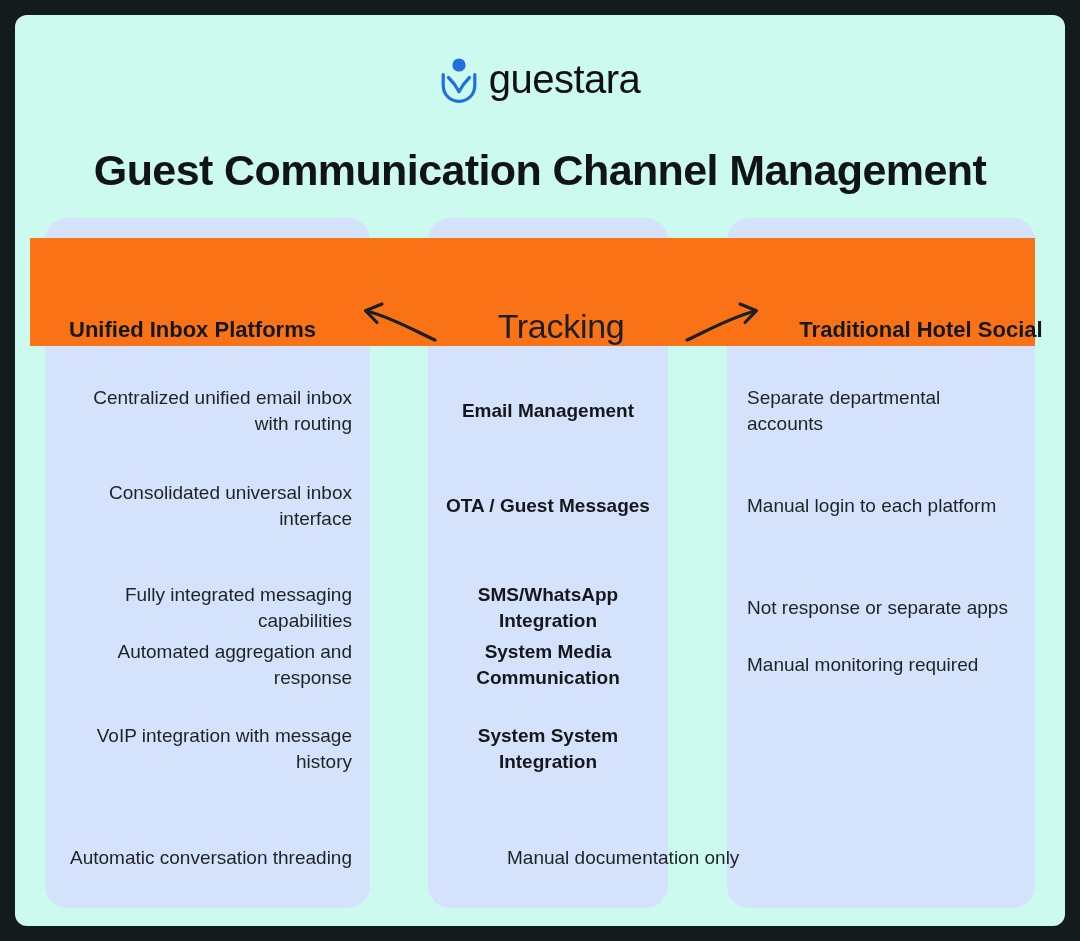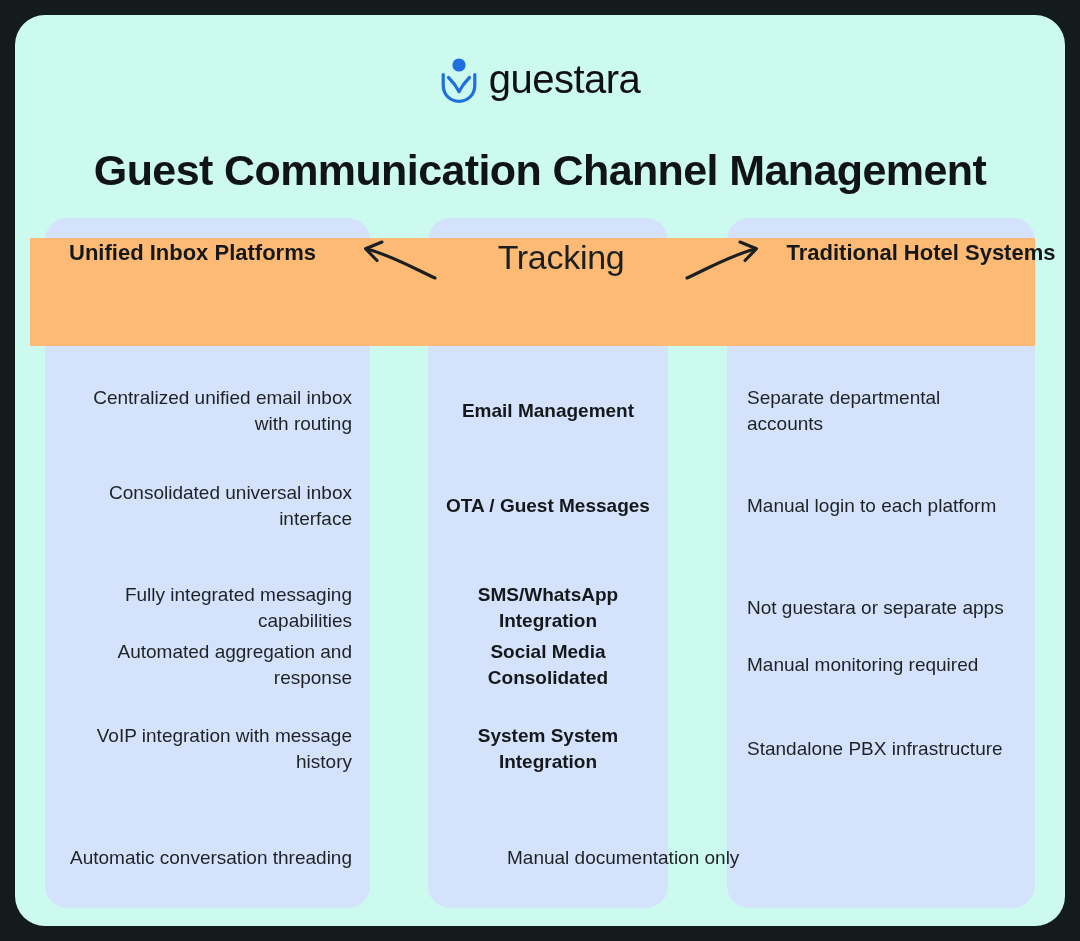--- a/index.html
+++ b/index.html
@@ -18,21 +18,21 @@
     background: #141b1c;
   }
 
   .card {
     position: absolute;
     left: 15px;
     top: 15px;
     width: 1050px;
     height: 911px;
     background: #cdfaef;
-    border-radius: 30px;
+    border-radius: 12px;
     overflow: hidden;
   }
 
   
   .logo-row {
     position: absolute;
     left: 0;
     top: 42px;
     width: 1050px;
     display: flex;
@@ -88,23 +88,23 @@
   .col-mid    { left: 383px; width: 240px; }
   .col-right  { left: 682px; width: 308px; }
 
   
   .header-band {
     position: absolute;
     left: 15px;
     top: 223px;
     width: 1005px;
     height: 108px;
-    background: #fdba74;
-    display: flex;
-    align-items: flex-start;
+    background: #f97316;
+    display: flex;
+    align-items: flex-end;
   }
 
   .hdr-side {
     flex: 0 0 auto;
     text-align: center;
     font-size: 22px;
     font-weight: 700;
     color: #15181b;
     line-height: 1.4;
   }
@@ -210,21 +210,21 @@
           <path d="M27 4 L10.5 10.7 L22 22.5" fill="none" stroke="#1b1f22" stroke-width="3.1" stroke-linecap="round" stroke-linejoin="round"></path>
         </svg>
       </div>
       <div class="hdr-center">Tracking</div>
       <div class="arrow-slot">
         <svg class="arrow-svg" width="86" height="46" viewBox="0 0 86 46">
           <path d="M6 40 C24 32 48 18 74 11" fill="none" stroke="#1b1f22" stroke-width="3.1" stroke-linecap="round"></path>
           <path d="M59 4 L75.5 10.7 L64 22.5" fill="none" stroke="#1b1f22" stroke-width="3.1" stroke-linecap="round" stroke-linejoin="round"></path>
         </svg>
       </div>
-      <div class="hdr-side hdr-right">Traditional Hotel Systems</div>
+      <div class="hdr-side hdr-right">Traditional Hotel Social</div>
     </div>
 
     <div class="rows">
 
       <div class="row" style="top:243px;">
         <div class="cell cell-left">Consolidated universal inbox interface</div>
         <div class="gap-a"></div>
         <div class="cell cell-mid">OTA / Guest Messages</div>
         <div class="gap-b"></div>
         <div class="cell cell-right">Manual login to each platform</div>
@@ -236,37 +236,36 @@
         <div class="cell cell-mid">Email Management</div>
         <div class="gap-b"></div>
         <div class="cell cell-right">Separate departmental accounts</div>
       </div>
 
       <div class="row" style="top:345px;">
         <div class="cell cell-left">Fully integrated messaging capabilities</div>
         <div class="gap-a"></div>
         <div class="cell cell-mid">SMS/WhatsApp Integration</div>
         <div class="gap-b"></div>
-        <div class="cell cell-right">Not guestara or separate apps</div>
+        <div class="cell cell-right">Not response or separate apps</div>
       </div>
 
       <div class="row" style="top:402px;">
         <div class="cell cell-left">Automated aggregation and response</div>
         <div class="gap-a"></div>
-        <div class="cell cell-mid">Social Media Consolidated</div>
+        <div class="cell cell-mid">System Media Communication</div>
         <div class="gap-b"></div>
         <div class="cell cell-right">Manual monitoring required</div>
       </div>
 
       <div class="row" style="top:486px;">
         <div class="cell cell-left">VoIP integration with message history</div>
         <div class="gap-a"></div>
         <div class="cell cell-mid">System System Integration</div>
         <div class="gap-b"></div>
-        <div class="cell cell-right">Standalone PBX infrastructure</div>
       </div>
 
       <div class="row" style="top:595px;">
         <div class="cell cell-left">Automatic conversation threading</div>
         <div class="gap-a"></div>
         <div class="gap-b"></div>
         <div class="cell cell-right">Manual documentation only</div>
       </div>
 
     </div>

